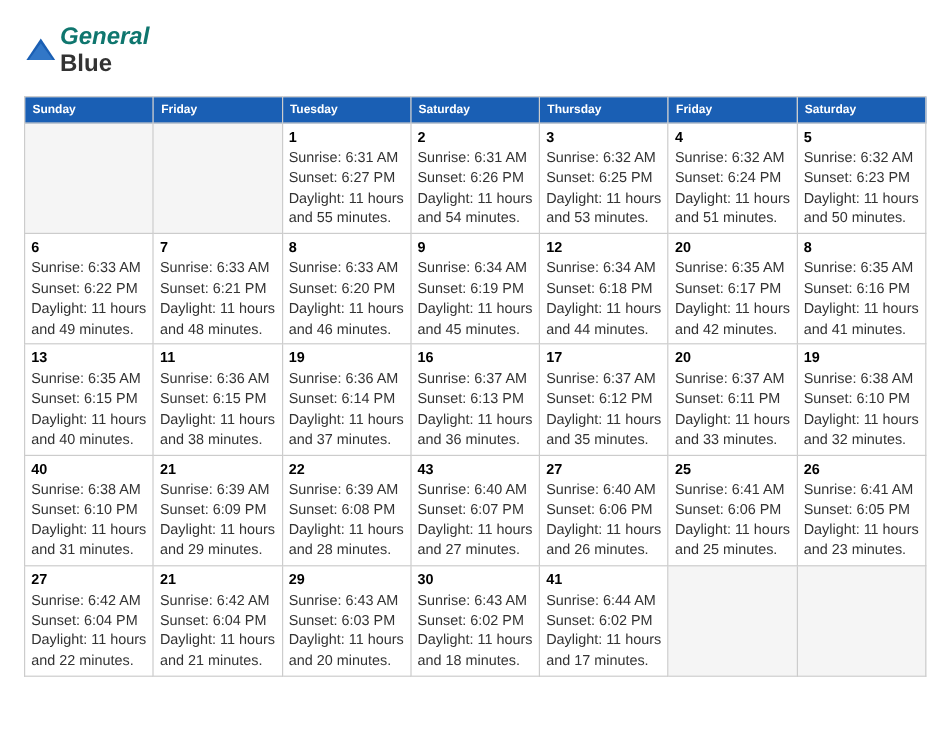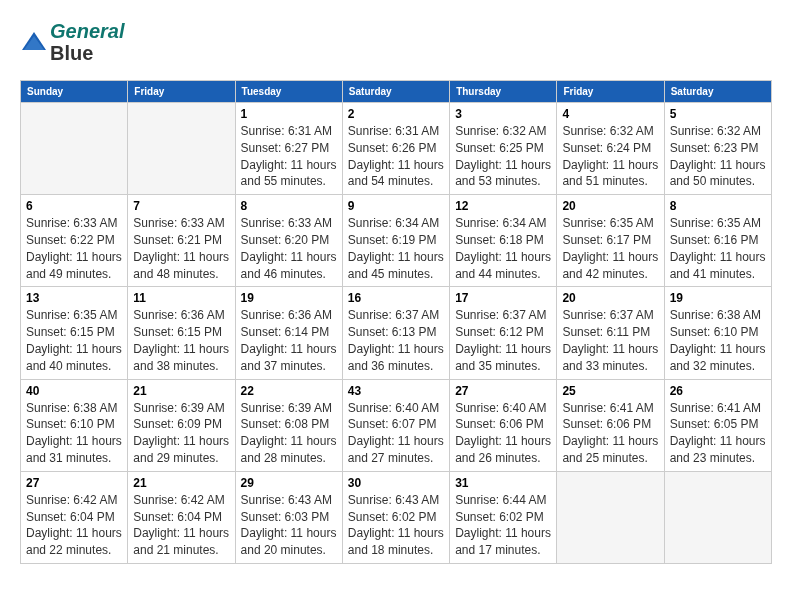--- a/index.html
+++ b/index.html
@@ -242,20 +242,20 @@
         </td>
         <td>
           <div class="day-number">29</div>
           <div class="day-info">Sunrise: 6:43 AM<br>Sunset: 6:03 PM<br>Daylight: 11 hours and 20 minutes.</div>
         </td>
         <td>
           <div class="day-number">30</div>
           <div class="day-info">Sunrise: 6:43 AM<br>Sunset: 6:02 PM<br>Daylight: 11 hours and 18 minutes.</div>
         </td>
         <td>
-          <div class="day-number">31</div>
+          <div class="day-number">41</div>
           <div class="day-info">Sunrise: 6:44 AM<br>Sunset: 6:02 PM<br>Daylight: 11 hours and 17 minutes.</div>
         </td>
         <td class="empty"></td>
         <td class="empty"></td>
       </tr>
     </tbody>
 </table>
 
 </body></html>

